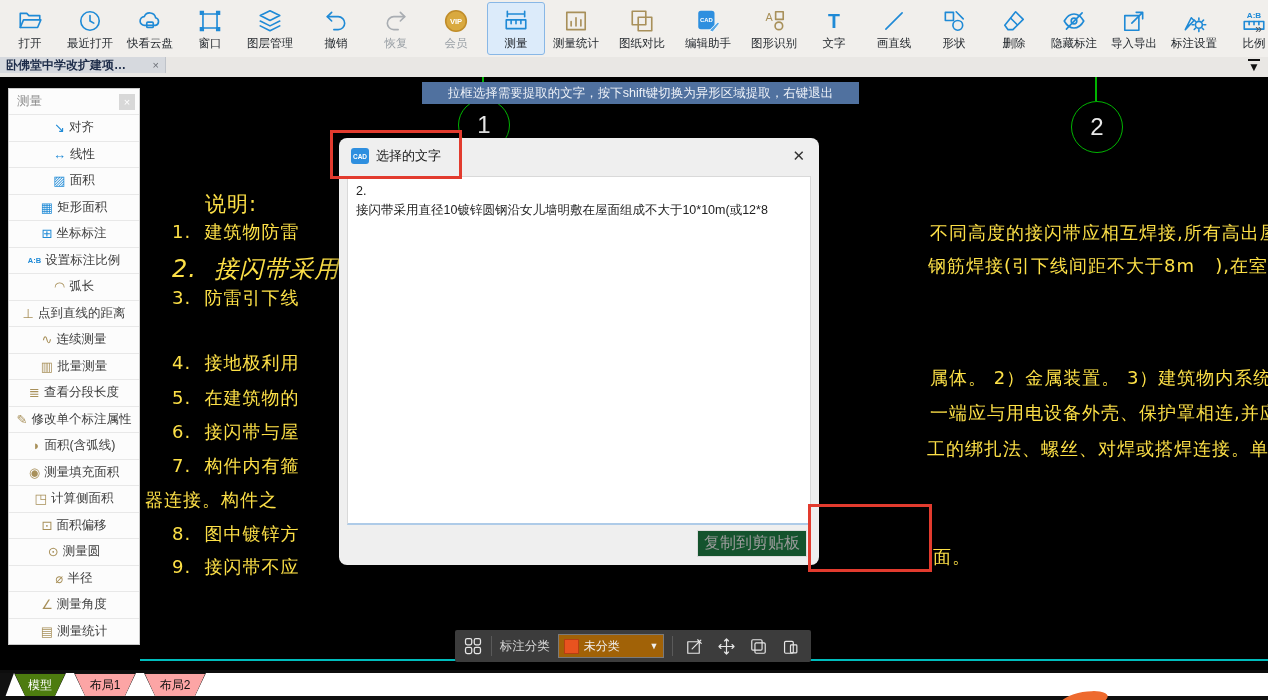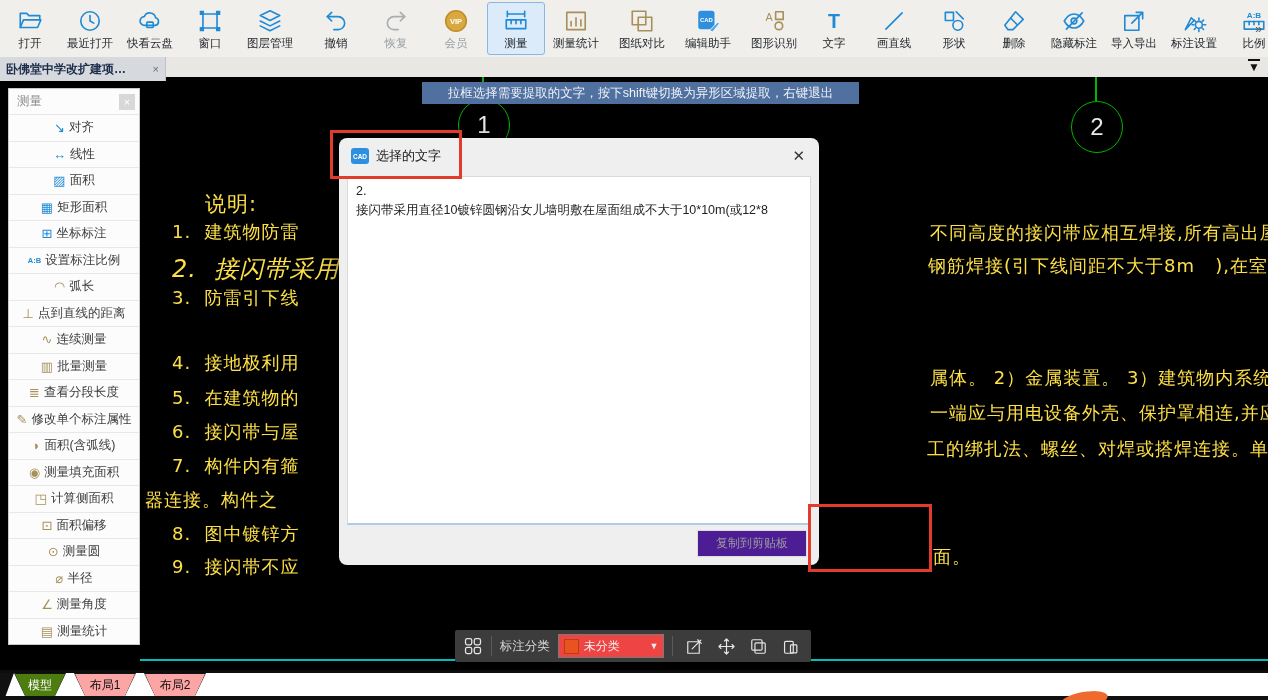--- a/index.html
+++ b/index.html
@@ -14,21 +14,21 @@
   .tb-item svg{width:26px;height:26px;fill:none;stroke:currentColor;stroke-width:1.5;
                stroke-linecap:round;stroke-linejoin:round;}
   .tb-label{font-size:11.5px;color:#24292e;margin-top:1px;white-space:nowrap;}
   .tb-item.disabled .tb-label{color:#9aa0a6;}
   .tb-item.active{background:#dcebfa;border-color:#88b7e6;}
   .c-blue{color:#1f8ad6;} .c-gold{color:#a8905a;} .c-gray{color:#a9adb2;}
   .tb-sep{width:1px;background:#d9d6d2;margin:6px 3px;}
   #tb-overflow{position:absolute;right:6px;top:22px;font-size:12px;color:#555;z-index:21;}
   
   #doctabs{position:absolute;left:0;top:57px;width:1268px;height:20px;background:#e9e7e4;z-index:20;}
-  #doc-tab{position:absolute;left:0;top:0;height:24px;width:166px;background:#d6d9de;
+  #doc-tab{position:absolute;left:0;top:0;height:16px;width:166px;background:#d6d9de;
            border-right:1px solid #bfc3c9;display:flex;align-items:center;padding:0 6px;box-sizing:border-box;}
   #doc-tab .t{font-size:12px;color:#1d2c49;font-weight:bold;white-space:nowrap;overflow:hidden;flex:1;}
   #doc-tab .x{font-size:11px;color:#6b6f76;margin-left:4px;cursor:pointer;}
   #doctab-collapse{position:absolute;right:8px;top:2px;color:#111;font-size:12px;cursor:pointer;
                    border-top:2px solid #111;line-height:13px;}
   
   #canvas{position:absolute;left:0;top:77px;width:1268px;height:623px;background:#000;z-index:1;}
   .cad-text{position:absolute;color:#fde047;white-space:pre;letter-spacing:1px;
             font-family:"DejaVu Sans","Liberation Sans",sans-serif;z-index:2;}
   .bubble{position:absolute;width:50px;height:50px;border:1.5px solid #00b400;border-radius:50%;
@@ -56,33 +56,33 @@
   #dialog{position:absolute;left:339px;top:138px;width:480px;height:427px;background:#efefef;
           border-radius:8px;box-shadow:0 5px 18px rgba(0,0,0,.55);z-index:10;}
   #dlg-titlebar{position:absolute;left:0;top:0;right:0;height:36px;display:flex;align-items:center;padding:0 12px;}
   #dlg-appicon{width:18px;height:16px;background:#2e8fdf;border-radius:3px;color:#fff;font-size:6.5px;
                font-weight:bold;display:flex;align-items:center;justify-content:center;margin-right:7px;}
   #dlg-title{font-size:13px;color:#1a1a1a;}
   #dlg-close{position:absolute;right:14px;top:9px;font-size:15px;color:#333;cursor:pointer;}
   #dlg-content{position:absolute;left:8px;right:8px;top:38px;bottom:40px;background:#fff;
                border:1px solid #d9d9d9;border-bottom:2px solid #aecbe8;padding:5px 8px;
                font-size:12.5px;line-height:1.55;color:#222;white-space:pre-wrap;overflow:hidden;box-sizing:border-box;}
-  #dlg-copy-btn{position:absolute;right:12px;bottom:8px;width:108px;height:25px;background:#4c1d95;
-                border:1px solid #dcdcdc;color:#9b9b9b;font-size:12px;display:flex;align-items:center;
+  #dlg-copy-btn{position:absolute;right:12px;bottom:8px;width:108px;height:25px;background:#14532d;
+                border:1px solid #dcdcdc;color:#9b9b9b;font-size:16px;display:flex;align-items:center;
                 justify-content:center;cursor:pointer;}
   .red-box{position:absolute;border:3px solid #e23b2e;z-index:12;pointer-events:none;}
   #red-box-title{left:330px;top:130px;width:126px;height:43px;}
   #red-box-button{left:808px;top:504px;width:118px;height:62px;}
   
   #bottom-bar{position:absolute;left:455px;top:630px;width:356px;height:32px;background:#3c3c3c;
               border-radius:2px;display:flex;align-items:center;padding:0 8px;box-sizing:border-box;z-index:8;}
   #bottom-bar svg{fill:none;stroke:#e6e6e6;stroke-width:1.5;stroke-linecap:round;stroke-linejoin:round;}
   .bb-sep{width:1px;height:20px;background:#5a5a5a;margin:0 8px;}
   #bb-label{font-size:12.5px;color:#d8d8d8;white-space:nowrap;}
-  #bb-dropdown{width:138px;height:22px;background:#ef4444;border:1px solid #7a7a7a;margin-left:8px;
+  #bb-dropdown{width:138px;height:22px;background:#a16207;border:1px solid #7a7a7a;margin-left:8px;
                display:flex;align-items:center;padding:0 5px;cursor:pointer;}
   #bb-swatch{width:13px;height:13px;background:#e8531f;border:1px solid #b53f12;margin-right:5px;}
   #bb-value{flex:1;font-size:12px;color:#f0f0f0;}
   #bb-caret{font-size:9px;color:#eee;}
   .bb-btn{width:26px;height:26px;display:flex;align-items:center;justify-content:center;cursor:pointer;}
   
   #sheetbar{position:absolute;left:0;top:670px;width:1268px;height:30px;z-index:9;}
   #sheetbar .topline{position:absolute;left:0;top:0;width:100%;height:3px;background:#0d0d0d;}
   #sheetbar .strip{position:absolute;left:0;top:3px;width:100%;height:23px;background:#fff;}
   #sheetbar .botline{position:absolute;left:0;top:26px;width:100%;height:4px;background:#101010;}

